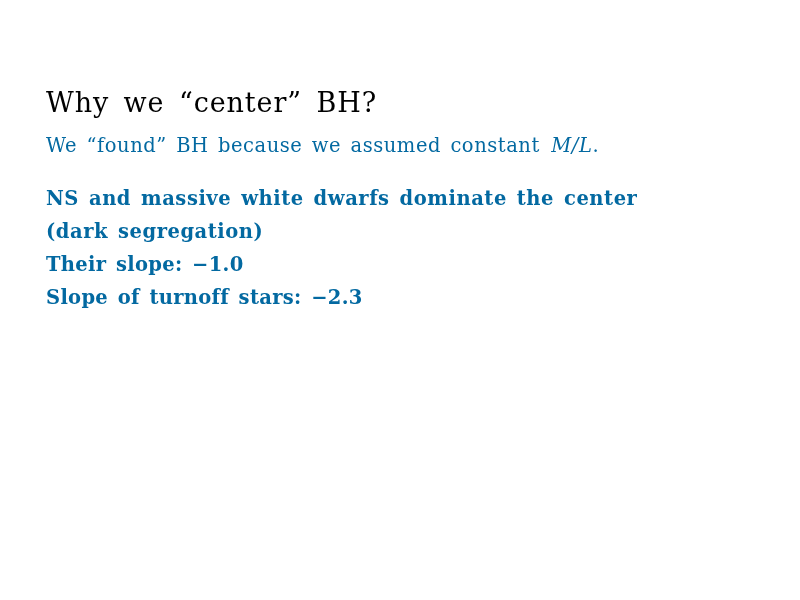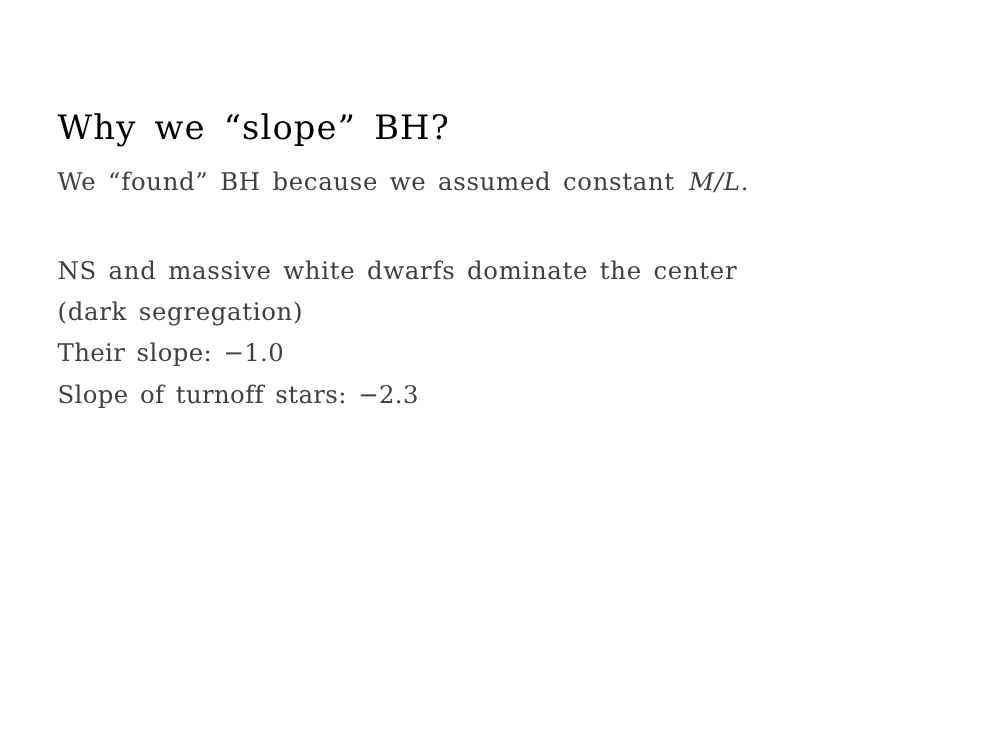--- a/index.html
+++ b/index.html
@@ -40,26 +40,26 @@
 
   .body-block {
     position: absolute;
     left: 46px;
     font-family: "DejaVu Serif", "Liberation Serif", serif;
     font-size: 19.5px;
     font-weight: 400;
     line-height: 33px;
     letter-spacing: 0.55px;
     word-spacing: 2.6px;
-    color: #404040;
+    color: #0369a1;
     white-space: nowrap;
   }
 
   .block-intro { top: 129px; }
-  .block-points { top: 200px; }
+  .block-points { top: 182px; font-weight: bold; }
 
   .body-line {
     display: block;
     white-space: nowrap;
   }
 
   .mathvar {
     font-style: italic;
     font-family: "DejaVu Serif", "Liberation Serif", serif;
     letter-spacing: 0.6px;
@@ -68,21 +68,21 @@
 
   .num {
     letter-spacing: 0.3px;
   }
 </style>
 </head>
 <body style="background: rgb(255, 255, 255);">
 
 <div class="slide" style="background: rgb(255, 255, 255); color: rgb(0, 0, 0);">
 
-  <h1 class="slide-title">Why we “slope” BH?</h1>
+  <h1 class="slide-title">Why we “center” BH?</h1>
 
   <div class="body-block block-intro">
     <span class="body-line"><span>We “found” BH because we assumed constant </span><span class="mathvar">M/L</span><span>.</span></span>
   </div>
 
   <div class="body-block block-points">
     <span class="body-line">NS and massive white dwarfs dominate the center</span>
     <span class="body-line">(dark segregation)</span>
     <span class="body-line num">Their slope: −1.0</span>
     <span class="body-line num">Slope of turnoff stars: −2.3</span>

